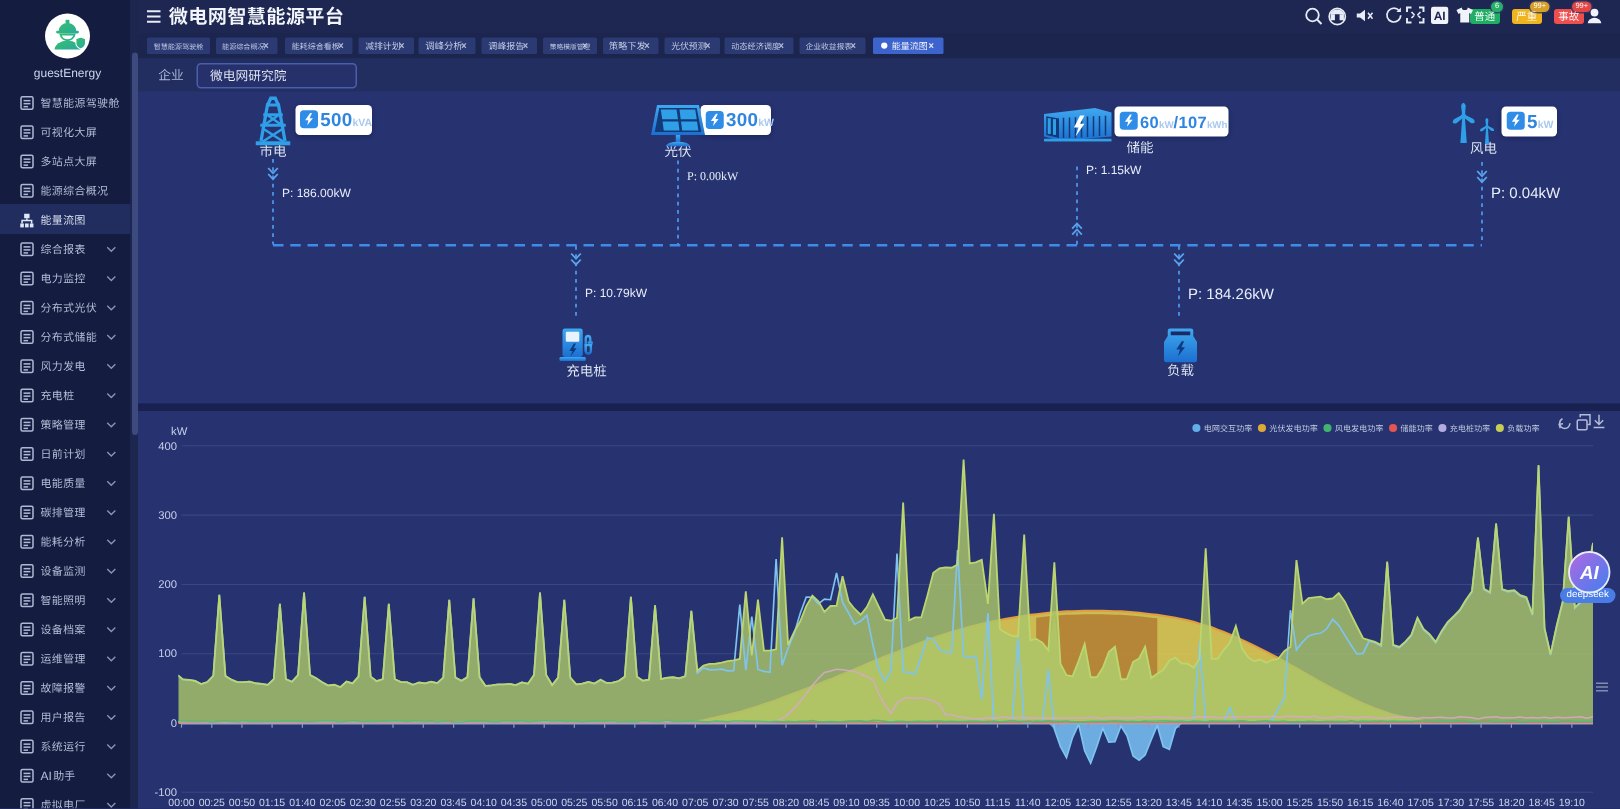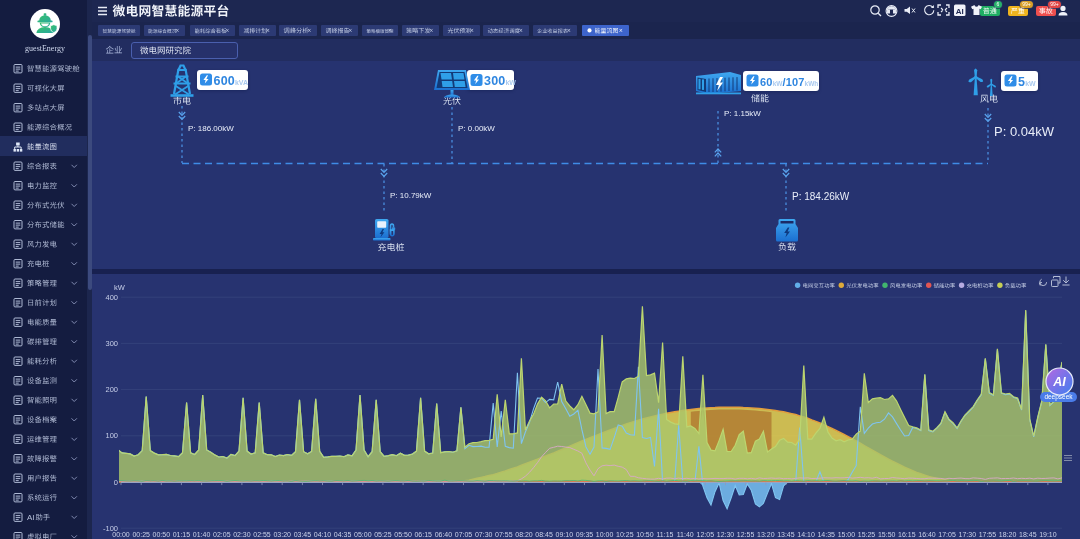--- a/index.html
+++ b/index.html
@@ -11,21 +11,21 @@
     <div style="position:absolute;left:92px;top:22px;width:988px;height:16.5px;background:#1b254e"></div>
     <div style="position:absolute;left:92px;top:38.5px;width:988px;height:22.5px;background:#222d60"></div>
     <div style="position:absolute;left:92px;top:61px;width:988px;height:208px;background:#263370"></div>
     <div style="position:absolute;left:92px;top:269px;width:988px;height:5px;background:#182150"></div>
     <div style="position:absolute;left:92px;top:274px;width:988px;height:265px;background:#273370"></div>
     <div style="position:absolute;left:0;top:0;width:87px;height:539px;background:#141c40"></div>
     <div style="position:absolute;left:87px;top:0;width:5px;height:539px;background:#1c264e"></div>
     <div style="position:absolute;left:87.5px;top:35px;width:4px;height:255px;background:#3c4a7e;border-radius:2px"></div>
     <div style="position:absolute;left:0;top:136px;width:87px;height:19.5px;background:#212d5e"></div>
     <div style="position:absolute;left:30px;top:8.5px;width:30px;height:30px;border-radius:50%;background:#fff"></div>
-    <div style="position:absolute;left:0;top:44px;width:90px;text-align:center;color:#cdd6ec;font-size:8px;font-family:Liberation Serif, serif">guestEnergy</div>
+    <div style="position:absolute;left:0;top:44px;width:90px;text-align:center;color:#cdd6ec;font-size:8px;font-family:Liberation Sans, sans-serif">guestEnergy</div>
     <div style="position:absolute;left:27px;top:512.5px;color:#b7c1da;font-size:8px">AI<span id="aiz23"></span></div>
     <div style="position:absolute;left:979.5px;top:5.5px;width:20.5px;height:10px;background:#1fae63;border-radius:2px"></div>
     <div style="position:absolute;left:994px;top:1px;width:8px;height:6.5px;background:#27b06a;border-radius:3.5px;color:#fff;font-size:5px;line-height:6.5px;text-align:center;font-family:'Liberation Sans',sans-serif;box-shadow:0 0 0 1px rgba(42,53,99,.8)">6</div>
     <div style="position:absolute;left:1007.5px;top:5.5px;width:20.5px;height:10px;background:#efb41e;border-radius:2px"></div>
     <div style="position:absolute;left:1020px;top:1px;width:13px;height:6.5px;background:#d89f28;border-radius:3.5px;color:#fff;font-size:5px;line-height:6.5px;text-align:center;font-family:'Liberation Sans',sans-serif;box-shadow:0 0 0 1px rgba(42,53,99,.8)">99+</div>
     <div style="position:absolute;left:1035.5px;top:5.5px;width:20.5px;height:10px;background:#ee4f4e;border-radius:2px"></div>
     <div style="position:absolute;left:1048px;top:1px;width:13px;height:6.5px;background:#e04747;border-radius:3.5px;color:#fff;font-size:5px;line-height:6.5px;text-align:center;font-family:'Liberation Sans',sans-serif;box-shadow:0 0 0 1px rgba(42,53,99,.8)">99+</div>
     <div style="position:absolute;left:98px;top:24.5px;width:41.5px;height:11.5px;background:#2c3a74;border-radius:1px"></div>
     <div style="position:absolute;left:143.5px;top:24.5px;width:41.5px;height:11.5px;background:#2c3a74;border-radius:1px"></div>
     <div style="position:absolute;left:190px;top:24.5px;width:45.0px;height:11.5px;background:#2c3a74;border-radius:1px"></div>
@@ -33,27 +33,27 @@
     <div style="position:absolute;left:279px;top:24.5px;width:38.0px;height:11.5px;background:#2c3a74;border-radius:1px"></div>
     <div style="position:absolute;left:321px;top:24.5px;width:37.0px;height:11.5px;background:#2c3a74;border-radius:1px"></div>
     <div style="position:absolute;left:362px;top:24.5px;width:35.5px;height:11.5px;background:#2c3a74;border-radius:1px"></div>
     <div style="position:absolute;left:401.5px;top:24.5px;width:37.5px;height:11.5px;background:#2c3a74;border-radius:1px"></div>
     <div style="position:absolute;left:443px;top:24.5px;width:36.5px;height:11.5px;background:#2c3a74;border-radius:1px"></div>
     <div style="position:absolute;left:483px;top:24.5px;width:45.5px;height:11.5px;background:#2c3a74;border-radius:1px"></div>
     <div style="position:absolute;left:532.5px;top:24.5px;width:44.0px;height:11.5px;background:#2c3a74;border-radius:1px"></div>
     <div style="position:absolute;left:581.5px;top:24.5px;width:47.0px;height:11.5px;background:#3d64cc;border-radius:1px"></div>
     <div style="position:absolute;left:131px;top:41.5px;width:107px;height:17px;background:#26316b;border:1px solid #4a5fae;border-radius:3px"></div>
     <div style="position:absolute;left:188px;top:123.5px;color:#e9eef9;font-size:8px;font-family:'Liberation Sans',sans-serif">P: 186.00kW</div>
-    <div style="position:absolute;left:458px;top:124px;color:#e9eef9;font-size:8px;font-family:Liberation Sans, sans-serif">P: 0.00kW</div>
+    <div style="position:absolute;left:458px;top:113px;color:#e9eef9;font-size:8px;font-family:Liberation Serif, serif">P: 0.00kW</div>
     <div style="position:absolute;left:724px;top:109px;color:#e9eef9;font-size:8px;font-family:'Liberation Sans',sans-serif">P: 1.15kW</div>
-    <div style="position:absolute;left:994px;top:123.5px;color:#e9eef9;font-size:13px;font-family:'Liberation Sans',sans-serif">P: 0.04kW</div>
+    <div style="position:absolute;left:994px;top:123.5px;color:#e9eef9;font-size:10px;font-family:'Liberation Sans',sans-serif">P: 0.04kW</div>
     <div style="position:absolute;left:390px;top:190.5px;color:#e9eef9;font-size:8px;font-family:'Liberation Sans',sans-serif">P: 10.79kW</div>
     <div style="position:absolute;left:792px;top:190.5px;color:#e9eef9;font-size:10px;font-family:'Liberation Sans',sans-serif">P: 184.26kW</div>
     <div style="position:absolute;left:196.5px;top:69.5px;width:51px;height:20px;background:#fff;border-radius:3px;box-shadow:0 1px 3px rgba(10,20,60,.35)"></div>
-    <div style="position:absolute;left:213.5px;top:69.5px;height:20px;line-height:19.5px;font-family:'Liberation Sans',sans-serif;white-space:nowrap"><span style="color:#2f86e0;font-size:12.5px;font-weight:bold;letter-spacing:0.2px">600</span><span style="color:#a9c9ef;font-size:7px;font-weight:bold">kVA</span></div>
+    <div style="position:absolute;left:213.5px;top:69.5px;height:20px;line-height:19.5px;font-family:'Liberation Sans',sans-serif;white-space:nowrap"><span style="color:#2f86e0;font-size:12.5px;font-weight:bold;letter-spacing:0.2px">500</span><span style="color:#a9c9ef;font-size:7px;font-weight:bold">kVA</span></div>
     <div style="position:absolute;left:467px;top:70px;width:47px;height:20px;background:#fff;border-radius:3px;box-shadow:0 1px 3px rgba(10,20,60,.35)"></div>
     <div style="position:absolute;left:484px;top:70px;height:20px;line-height:19.5px;font-family:'Liberation Sans',sans-serif;white-space:nowrap"><span style="color:#2f86e0;font-size:12.5px;font-weight:bold;letter-spacing:0.2px">300</span><span style="color:#a9c9ef;font-size:7px;font-weight:bold">kW</span></div>
     <div style="position:absolute;left:743px;top:70.5px;width:76px;height:20px;background:#fff;border-radius:3px;box-shadow:0 1px 3px rgba(10,20,60,.35)"></div>
     <div style="position:absolute;left:760px;top:70.5px;height:20px;line-height:19.5px;font-family:'Liberation Sans',sans-serif;white-space:nowrap"><span style="color:#2f86e0;font-size:11px;font-weight:bold;letter-spacing:0.2px">60</span><span style="color:#a9c9ef;font-size:6.5px;font-weight:bold">kW</span><span style="color:#2f86e0;font-size:11px;font-weight:bold;letter-spacing:0.2px">/107</span><span style="color:#a9c9ef;font-size:6.5px;font-weight:bold">kWh</span></div>
     <div style="position:absolute;left:1001px;top:70.5px;width:37px;height:20px;background:#fff;border-radius:3px;box-shadow:0 1px 3px rgba(10,20,60,.35)"></div>
     <div style="position:absolute;left:1018px;top:70.5px;height:20px;line-height:19.5px;font-family:'Liberation Sans',sans-serif;white-space:nowrap"><span style="color:#2f86e0;font-size:12.5px;font-weight:bold;letter-spacing:0.2px">5</span><span style="color:#a9c9ef;font-size:7px;font-weight:bold">kW</span></div>
     <svg class="abs" style="left:0;top:0" width="1080" height="539" viewBox="0 0 1080 539">
       <path d="M121 297.2 H1062" stroke="#3a4780" stroke-width="0.7"></path>
       <path d="M121 343.4 H1062" stroke="#3a4780" stroke-width="0.7"></path>
       <path d="M121 389.6 H1062" stroke="#3a4780" stroke-width="0.7"></path>

